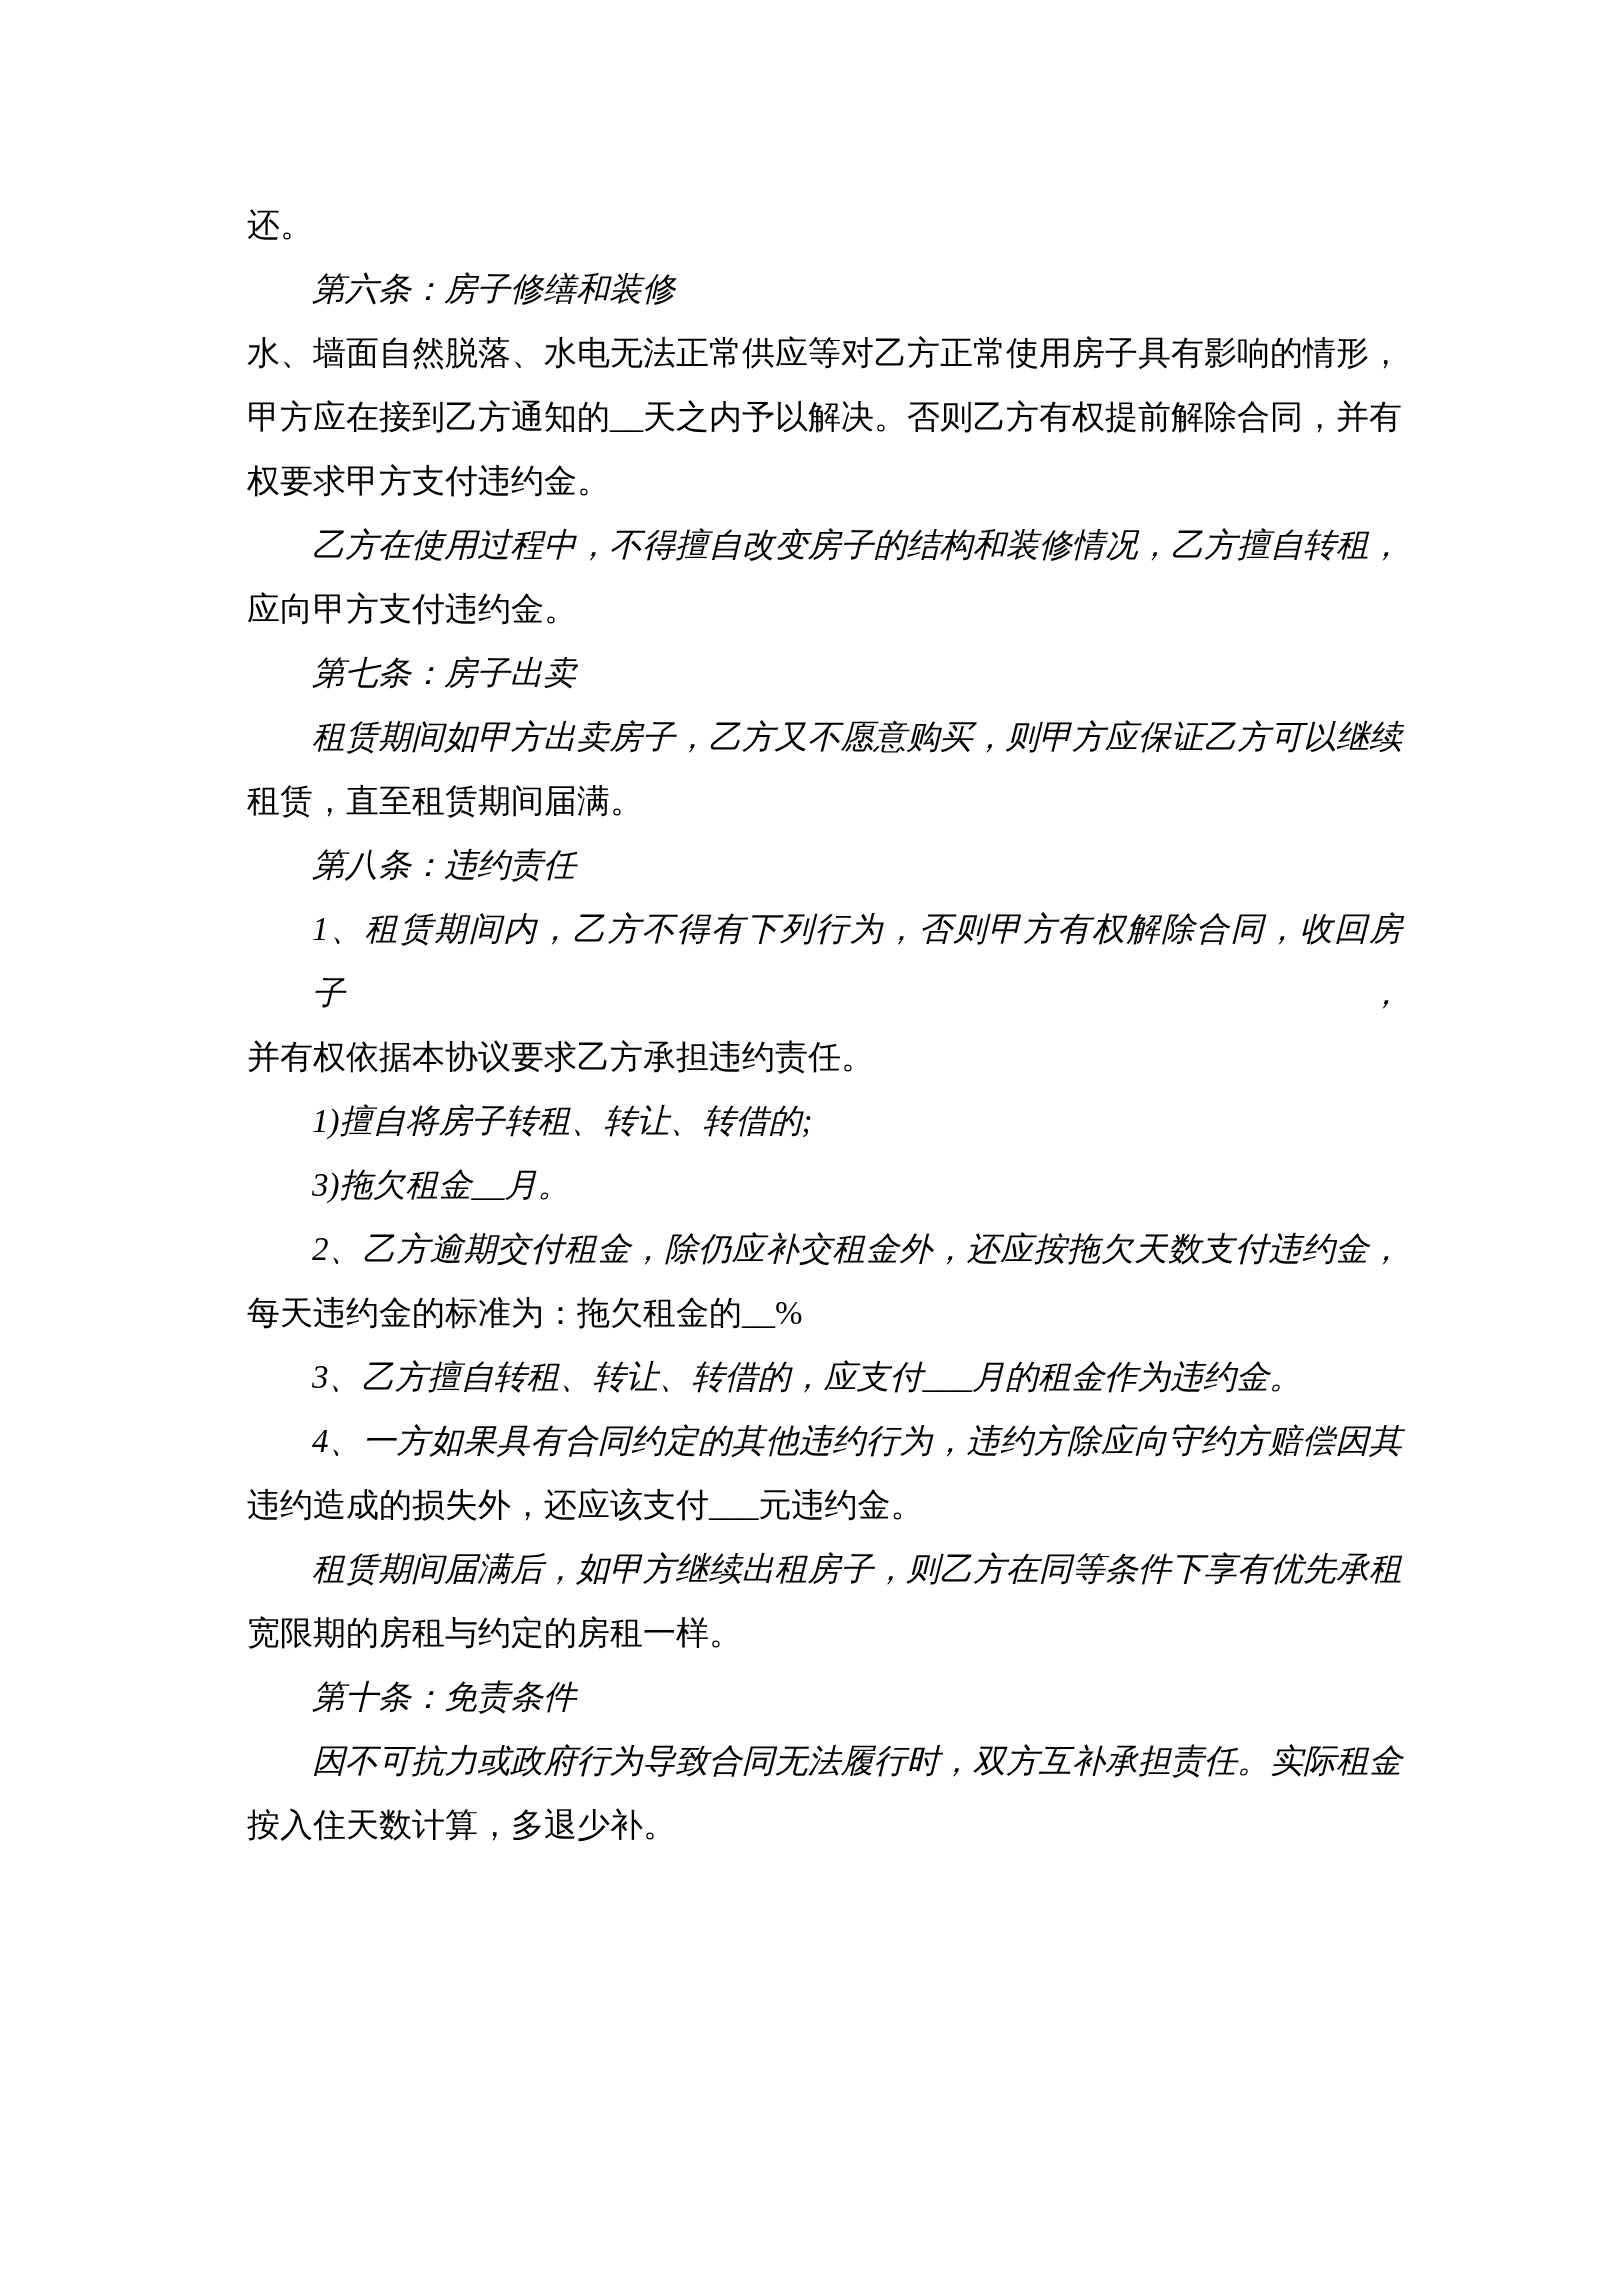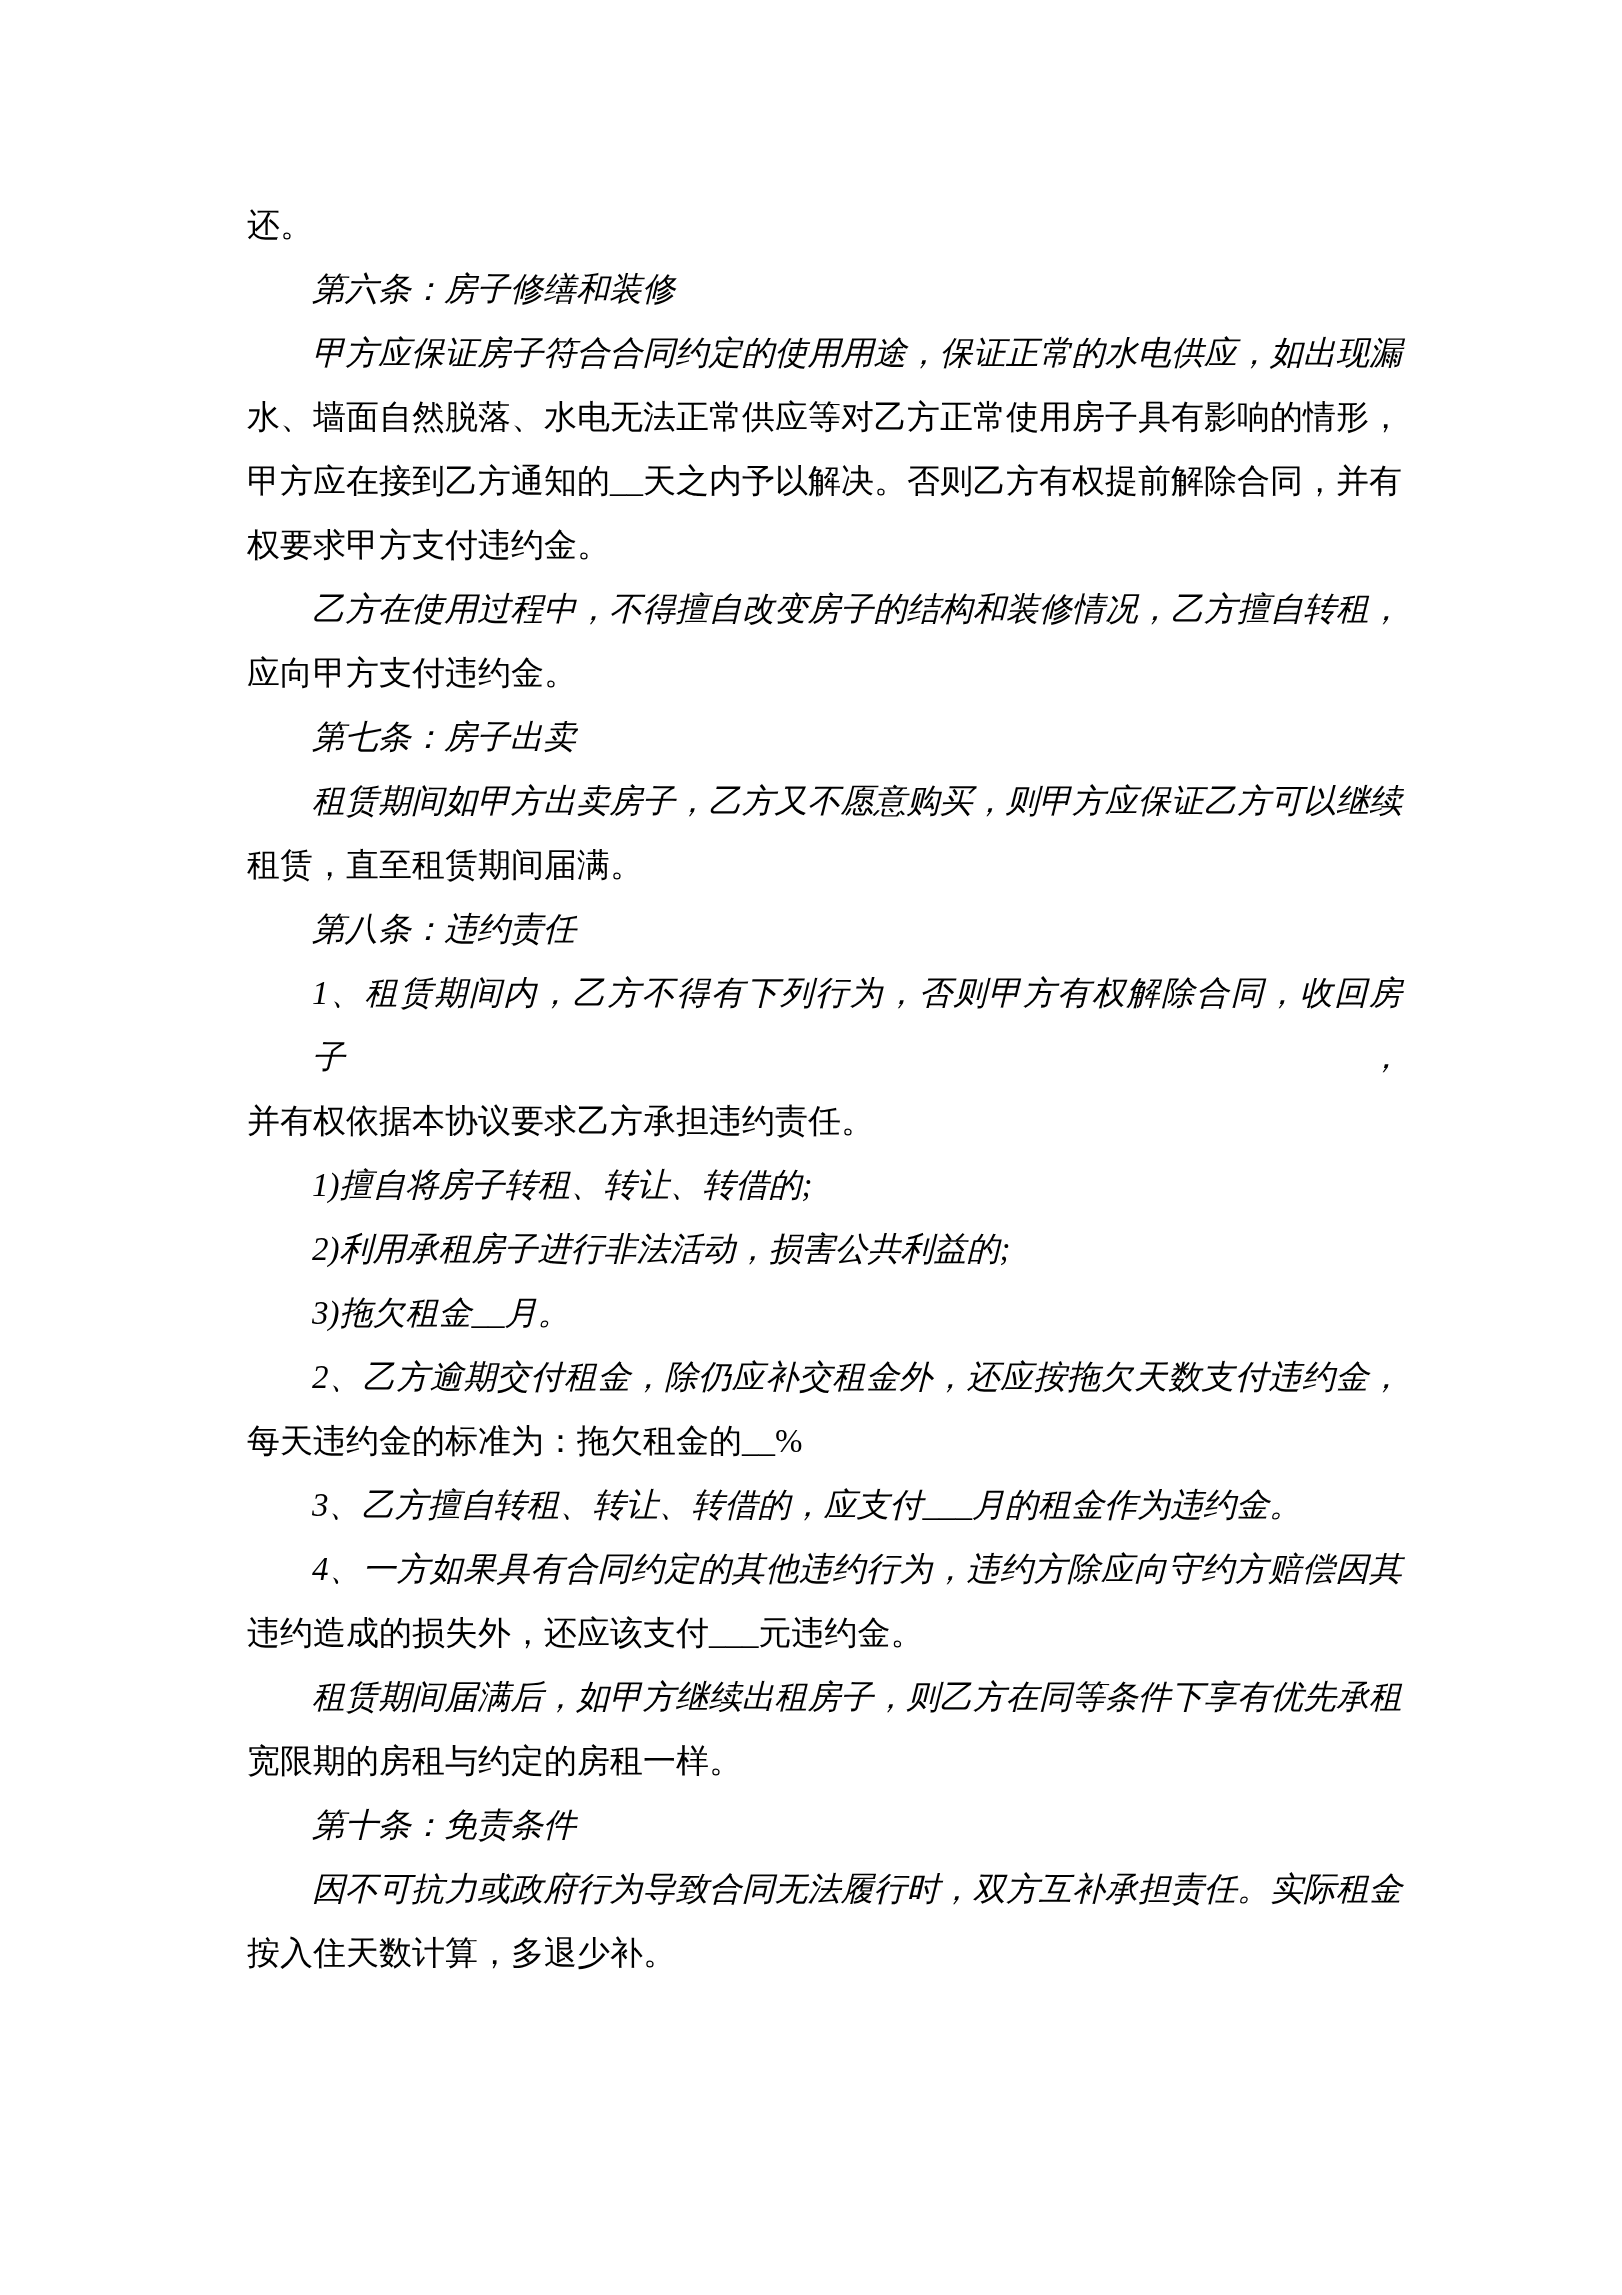--- a/index.html
+++ b/index.html
@@ -53,21 +53,20 @@
 
 <div class="page">
   <div class="doc-body" style="color: rgb(0, 0, 0);">
       <div class="paragraph">
         <div class="line">还。</div>
       </div>
       <div class="paragraph">
         <div class="line indent">第六条：房子修缮和装修</div>
       </div>
       <div class="paragraph">
-        <div class="line indent fill">甲方应保证房子符合合同约定的使用用途，保证正常的水电供应，如出现漏</div>
         <div class="line fill">水、墙面自然脱落、水电无法正常供应等对乙方正常使用房子具有影响的情形，</div>
         <div class="line fill">甲方应在接到乙方通知的__天之内予以解决。否则乙方有权提前解除合同，并有</div>
         <div class="line">权要求甲方支付违约金。</div>
       </div>
       <div class="paragraph">
         <div class="line indent fill">乙方在使用过程中，不得擅自改变房子的结构和装修情况，乙方擅自转租，</div>
         <div class="line">应向甲方支付违约金。</div>
       </div>
       <div class="paragraph">
         <div class="line indent">第七条：房子出卖</div>
@@ -78,23 +77,20 @@
       </div>
       <div class="paragraph">
         <div class="line indent">第八条：违约责任</div>
       </div>
       <div class="paragraph">
         <div class="line indent fill">1、租赁期间内，乙方不得有下列行为，否则甲方有权解除合同，收回房子，</div>
         <div class="line">并有权依据本协议要求乙方承担违约责任。</div>
       </div>
       <div class="paragraph">
         <div class="line indent">1)擅自将房子转租、转让、转借的;</div>
-      </div>
-      <div class="paragraph">
-        <div class="line indent">2)利用承租房子进行非法活动，损害公共利益的;</div>
       </div>
       <div class="paragraph">
         <div class="line indent">3)拖欠租金__月。</div>
       </div>
       <div class="paragraph">
         <div class="line indent fill">2、乙方逾期交付租金，除仍应补交租金外，还应按拖欠天数支付违约金，</div>
         <div class="line">每天违约金的标准为：拖欠租金的__%</div>
       </div>
       <div class="paragraph">
         <div class="line indent">3、乙方擅自转租、转让、转借的，应支付___月的租金作为违约金。</div>

